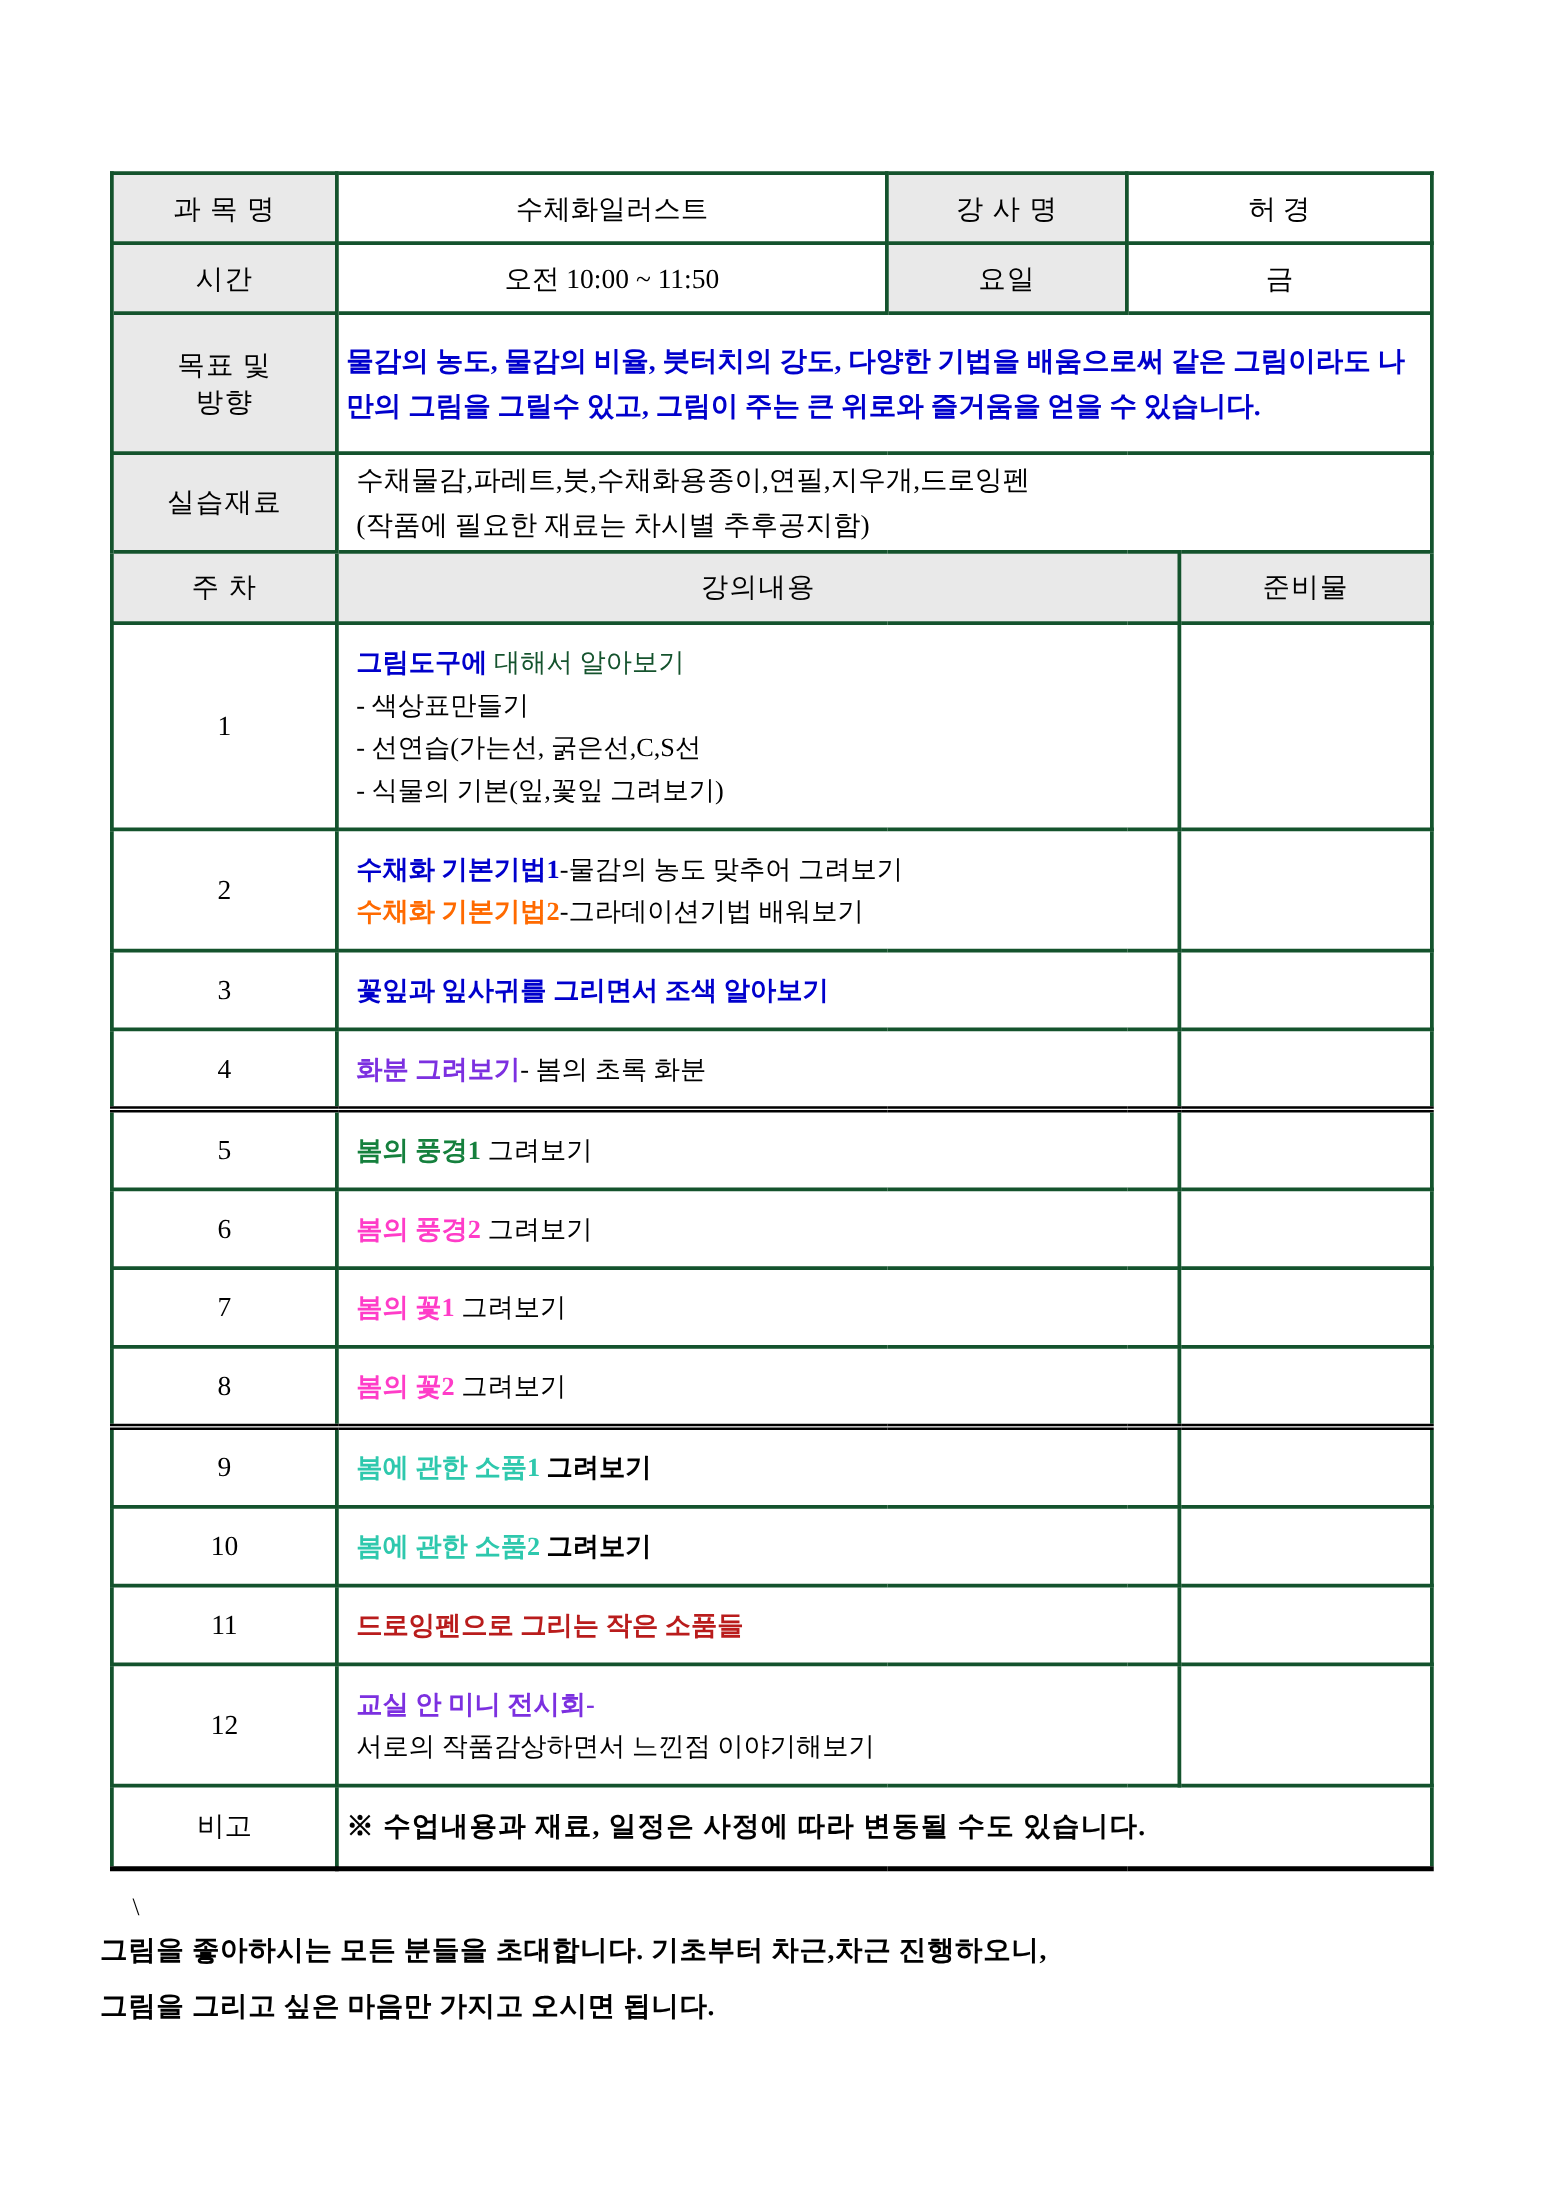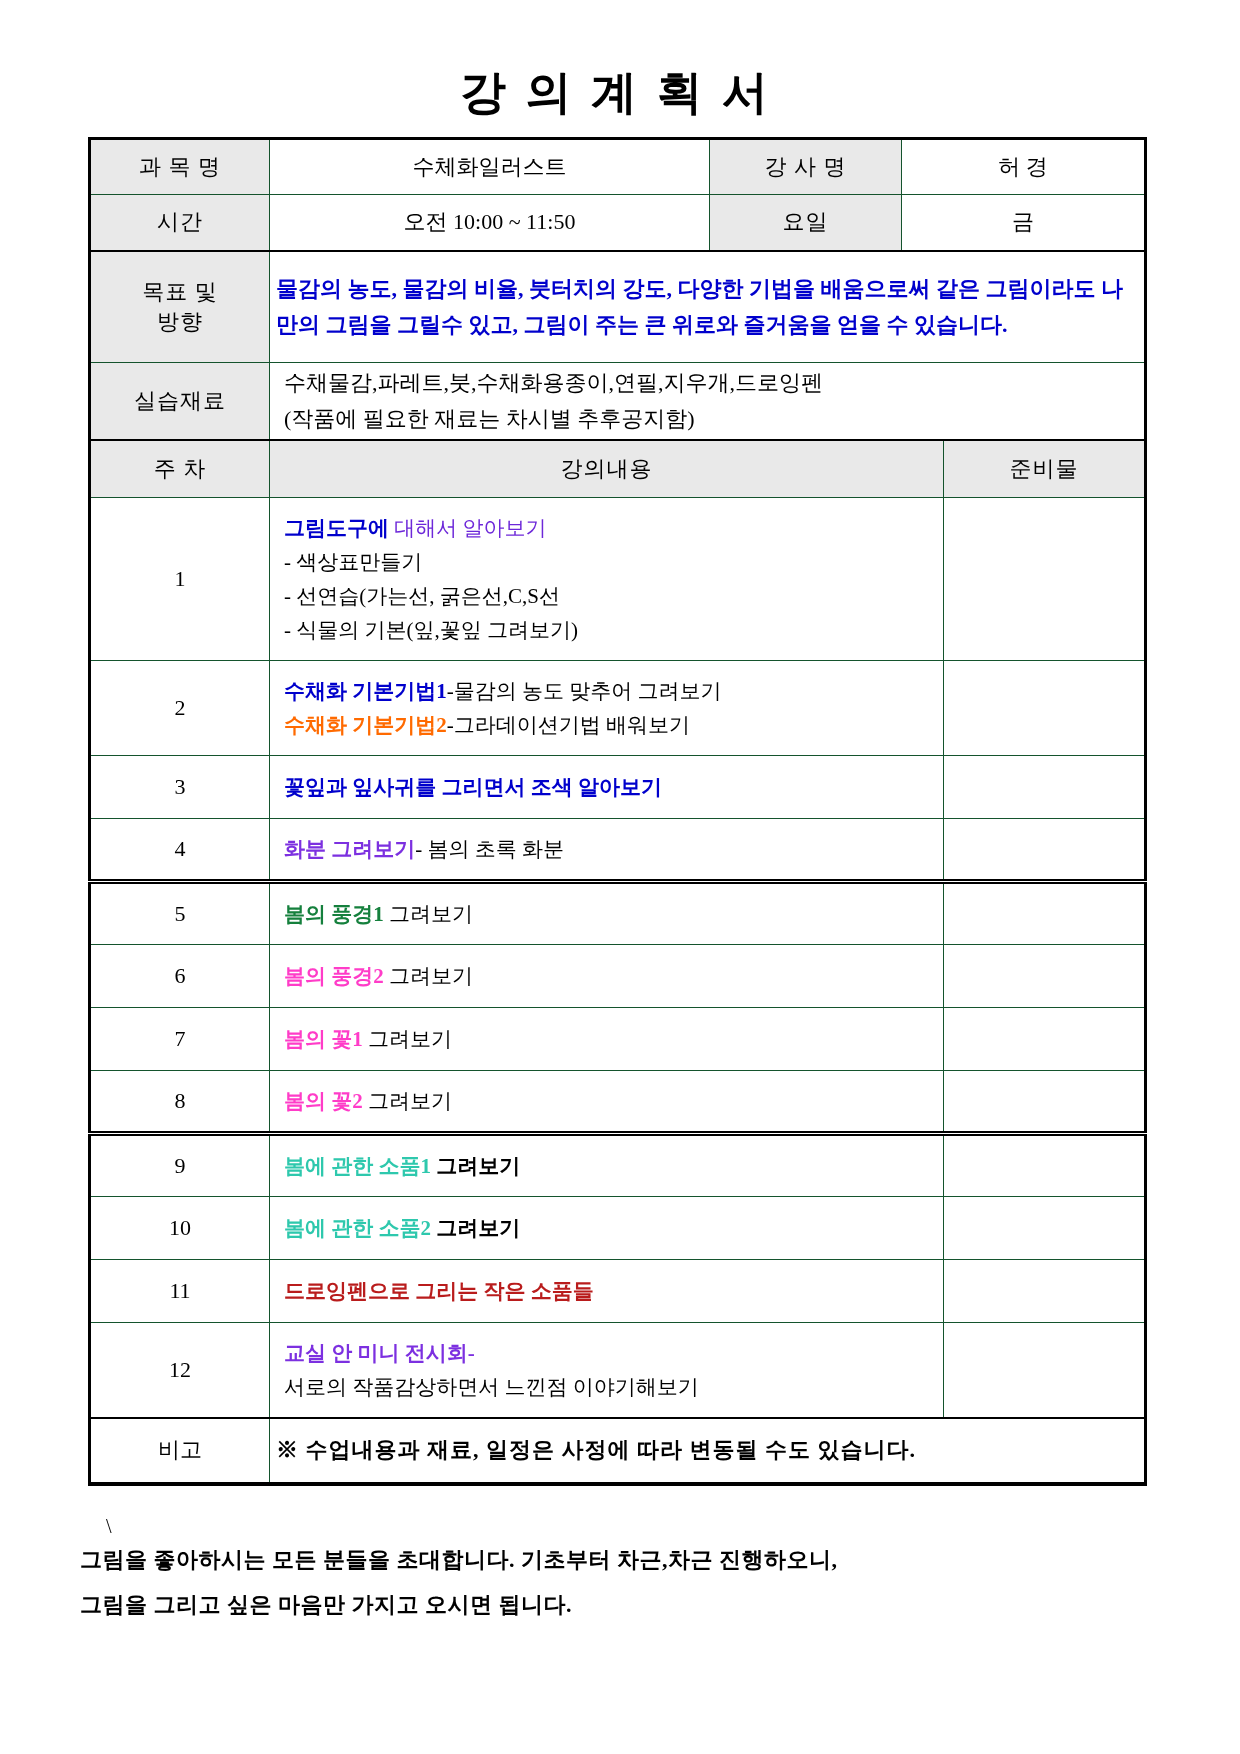--- a/index.html
+++ b/index.html
@@ -13,21 +13,21 @@
     position:absolute;left:88px;top:62px;width:1056px;
     text-align:center;font-size:46px;font-weight:900;letter-spacing:4px;
     color:#000;
   }
   table.plan{
     position:absolute;left:88px;top:137px;width:1056px;
     border-collapse:collapse;table-layout:fixed;
     border:3px solid #000;border-bottom-width:4px;
   }
   table.plan td{
-    border:1px solid #14532d;
+    border:3px solid #14532d;
     font-size:22px;
     overflow:hidden;
     vertical-align:middle;
     padding:2px 6px;
     box-sizing:border-box;
   }
   td.lab{
     background:#e9e9e9;text-align:center;font-weight:400;
     letter-spacing:1px;
   }
@@ -53,21 +53,20 @@
     position:absolute;left:80px;top:1515px;width:1080px;
   }
   .footer .mark{font-size:20px;padding-left:26px;line-height:22px;}
   .footer .f-line{font-size:22px;font-weight:700;line-height:45px;letter-spacing:0.5px;}
 </style>
 </head>
 <body>
 
 <div class="page">
 
-  <div class="doc-title">강 의 계 획 서</div>
 
   <table class="plan">
     <colgroup>
       <col style="width:180px">
       <col style="width:440px">
       <col style="width:192px">
       <col style="width:42px">
       <col style="width:202px">
     </colgroup>
     <tbody>
@@ -100,21 +99,21 @@
       <tr class="header-row">
         <td class="lab">주 차</td>
         <td class="lab" colspan="3">강의내용</td>
         <td class="lab">준비물</td>
       </tr>
     </tbody>
     <tbody>
         <tr class="sched-row">
           <td class="week-cell">1</td>
           <td class="content-cell" colspan="3">
-            <div class="content-line"><span style="color: rgb(0, 0, 204); font-weight: 700;">그림도구에</span><span style="color: #6d28d9; font-weight: 400;"> 대해서 알아보기</span></div>
+            <div class="content-line"><span style="color: rgb(0, 0, 204); font-weight: 700;">그림도구에</span><span style="color: #14532d; font-weight: 400;"> 대해서 알아보기</span></div>
             <div class="content-line"><span style="color: rgb(0, 0, 0); font-weight: 400;">- 색상표만들기</span></div>
             <div class="content-line"><span style="color: rgb(0, 0, 0); font-weight: 400;">- 선연습(가는선, 굵은선,C,S선</span></div>
             <div class="content-line"><span style="color: rgb(0, 0, 0); font-weight: 400;">- 식물의 기본(잎,꽃잎 그려보기)</span></div>
           </td>
           <td></td>
         </tr>
         <tr class="sched-row">
           <td class="week-cell">2</td>
           <td class="content-cell" colspan="3">
             <div class="content-line"><span style="color: rgb(0, 0, 204); font-weight: 700;">수채화 기본기법1</span><span style="color: rgb(0, 0, 0); font-weight: 400;">-물감의 농도 맞추어 그려보기</span></div>

